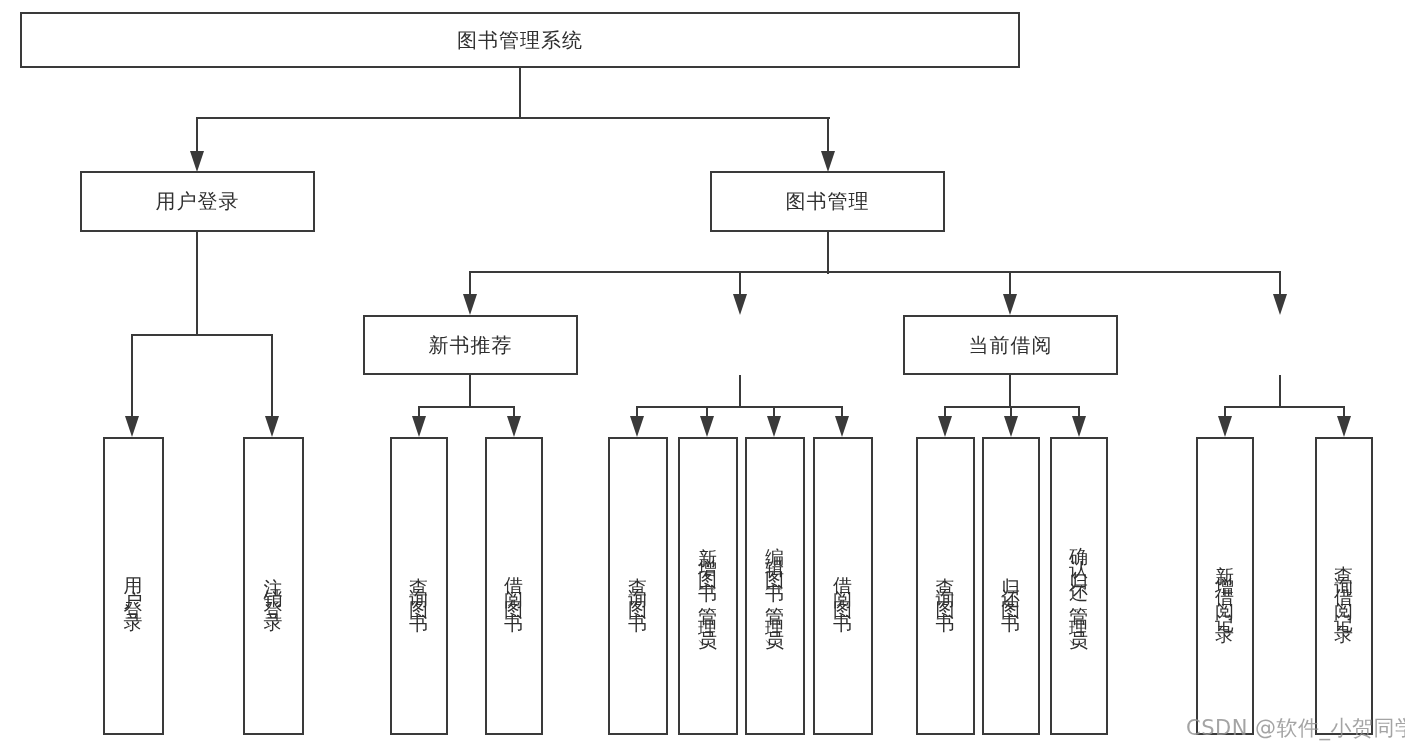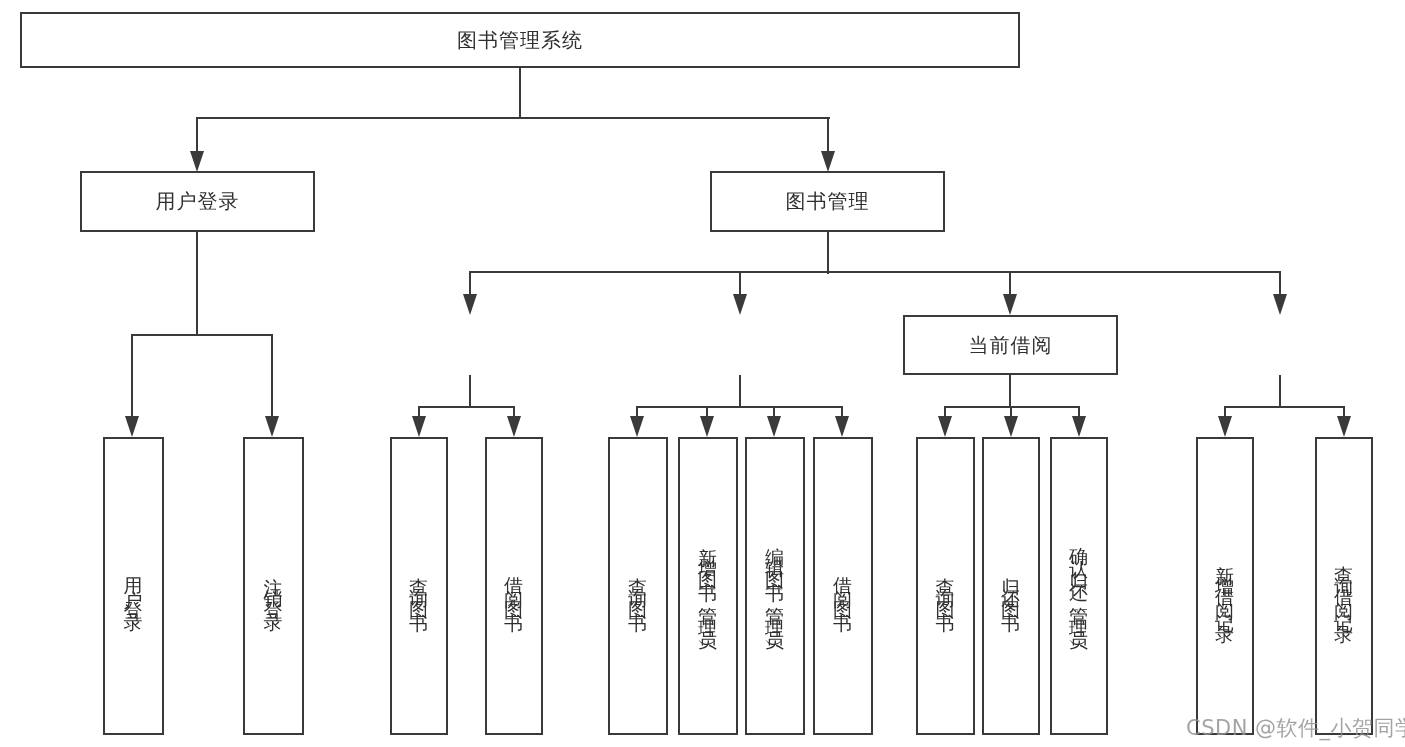--- a/index.html
+++ b/index.html
@@ -92,20 +92,23 @@
   <div class="hline" style="left:469px;top:271px;width:812px;"></div>
   <div class="vline" style="left:469px;top:271px;height:26px;"></div>
   <div class="arrow" style="left:463px;top:294px;"></div>
   <div class="vline" style="left:739px;top:271px;height:26px;"></div>
   <div class="arrow" style="left:733px;top:294px;"></div>
   <div class="vline" style="left:1009px;top:271px;height:26px;"></div>
   <div class="arrow" style="left:1003px;top:294px;"></div>
   <div class="vline" style="left:1279px;top:271px;height:26px;"></div>
   <div class="arrow" style="left:1273px;top:294px;"></div>
 
+  <div class="box" style="left:363px;top:315px;width:215px;height:60px;">
+    <span>新书推荐</span>
+  </div>
   <div class="box" style="left:903px;top:315px;width:215px;height:60px;">
     <span>当前借阅</span>
   </div>
 
   <div class="vline" style="left:469px;top:375px;height:33px;"></div>
   <div class="hline" style="left:418px;top:406px;width:97px;"></div>
   <div class="vline" style="left:418px;top:406px;height:13px;"></div>
   <div class="arrow" style="left:412px;top:416px;"></div>
   <div class="vline" style="left:513px;top:406px;height:13px;"></div>
   <div class="arrow" style="left:507px;top:416px;"></div>

